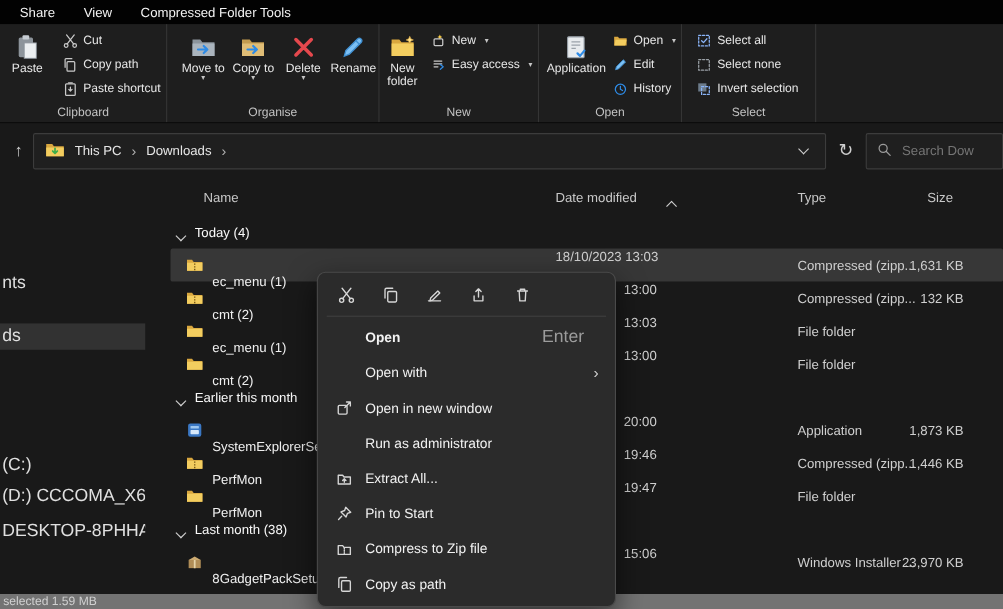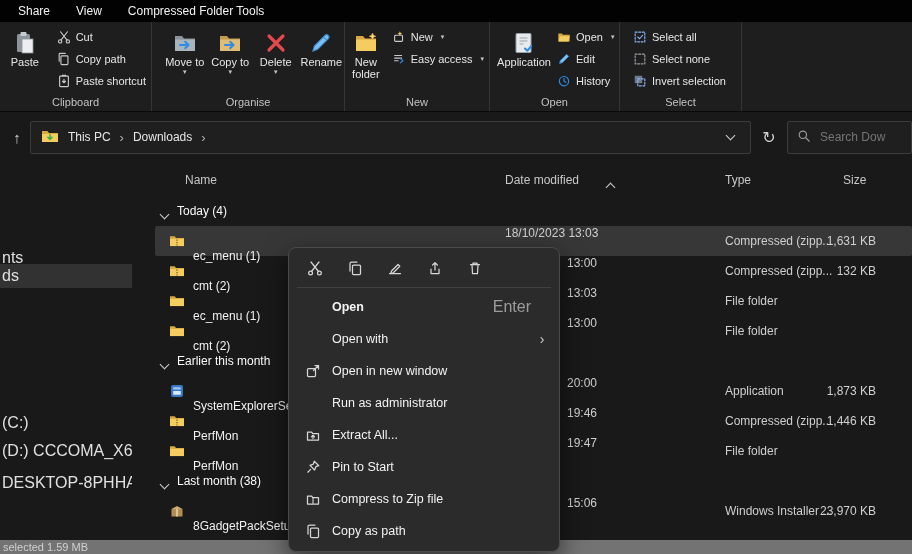--- a/index.html
+++ b/index.html
@@ -318,21 +318,21 @@
             <path d="M10 10l4 4" stroke="#9a9a9a"></path>
           </svg>
       </span>
       <input type="text" placeholder="Search Dow" style="">
     </div>
   </div>
 
   <div class="main">
 
     <div class="sideitem" style="top:84px">nts</div>
-    <div class="sideitem sel" style="top:102px">ds</div>
+    <div class="sideitem sel" style="top:132px">ds</div>
     <div class="sideitem" style="top:249px">(C:)</div>
     <div class="sideitem" style="top:277px">(D:) CCCOMA_X64FRE_E</div>
     <div class="sideitem" style="top:309px">DESKTOP-8PHHAN9\Use</div>
 
     <div class="flist">
       <div class="fhead">
         <span class="h-name">Name</span>
         <span class="h-sort">
             <span class="chev up"></span>
           </span>

